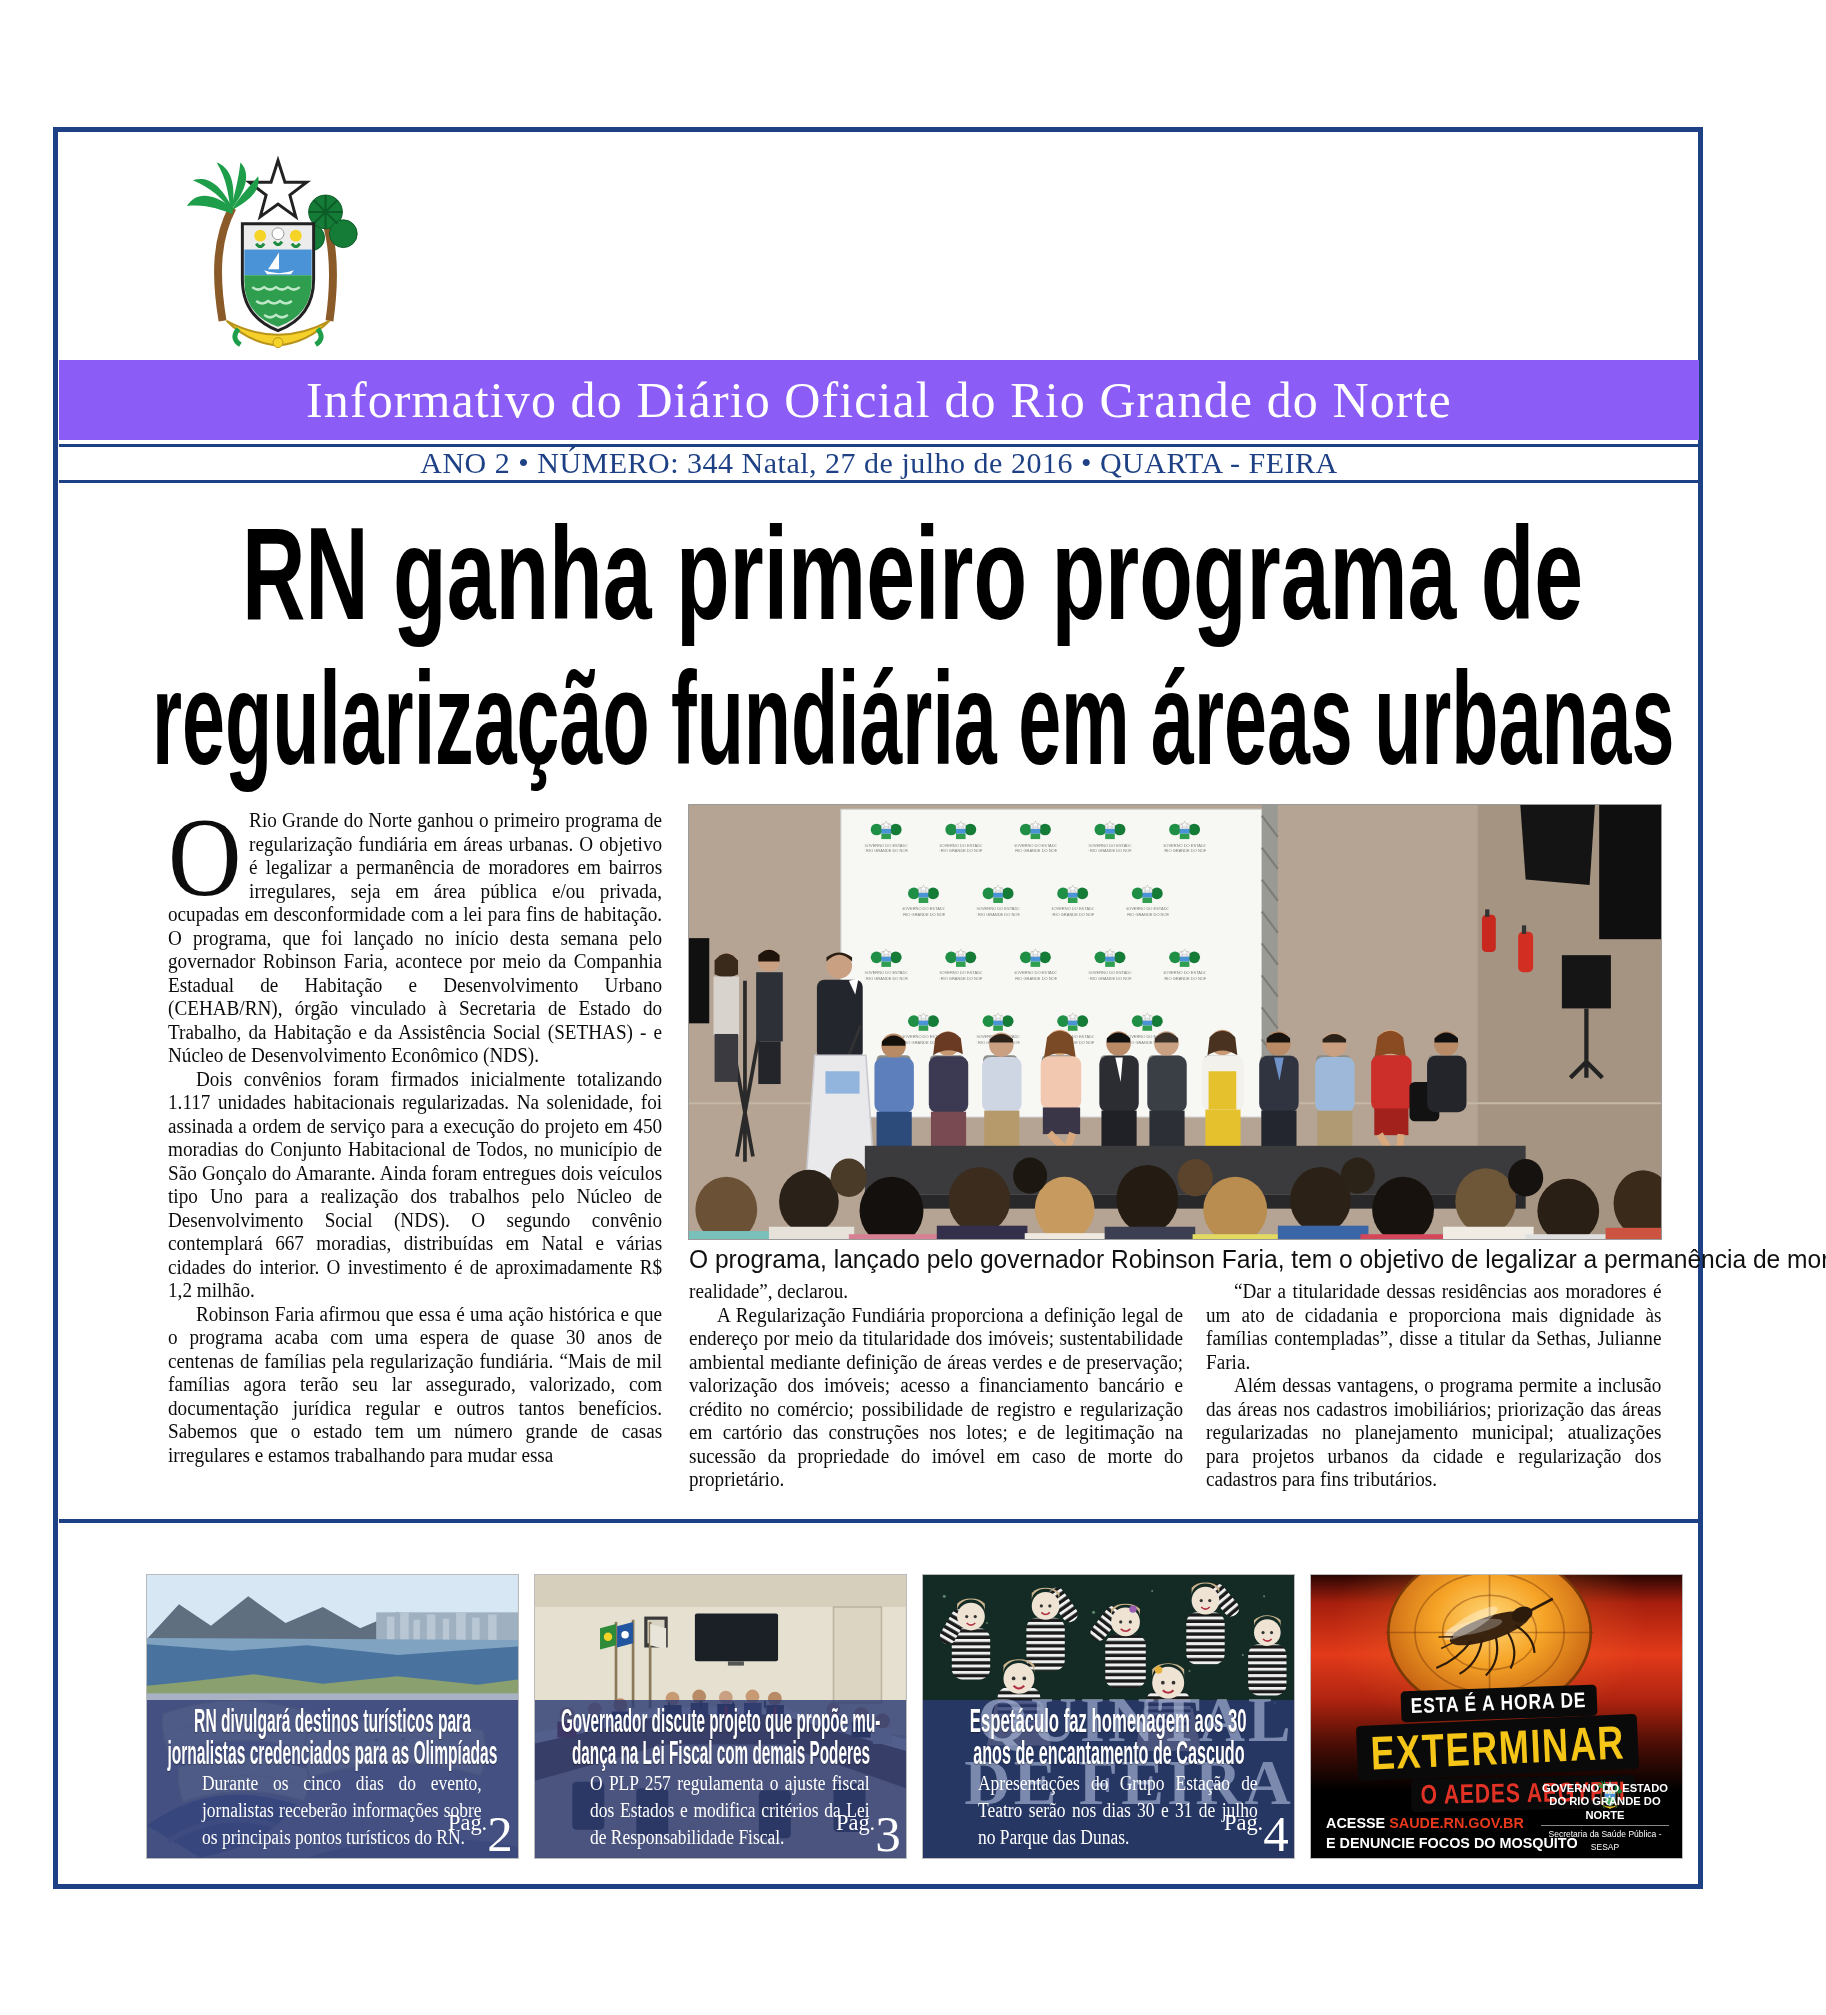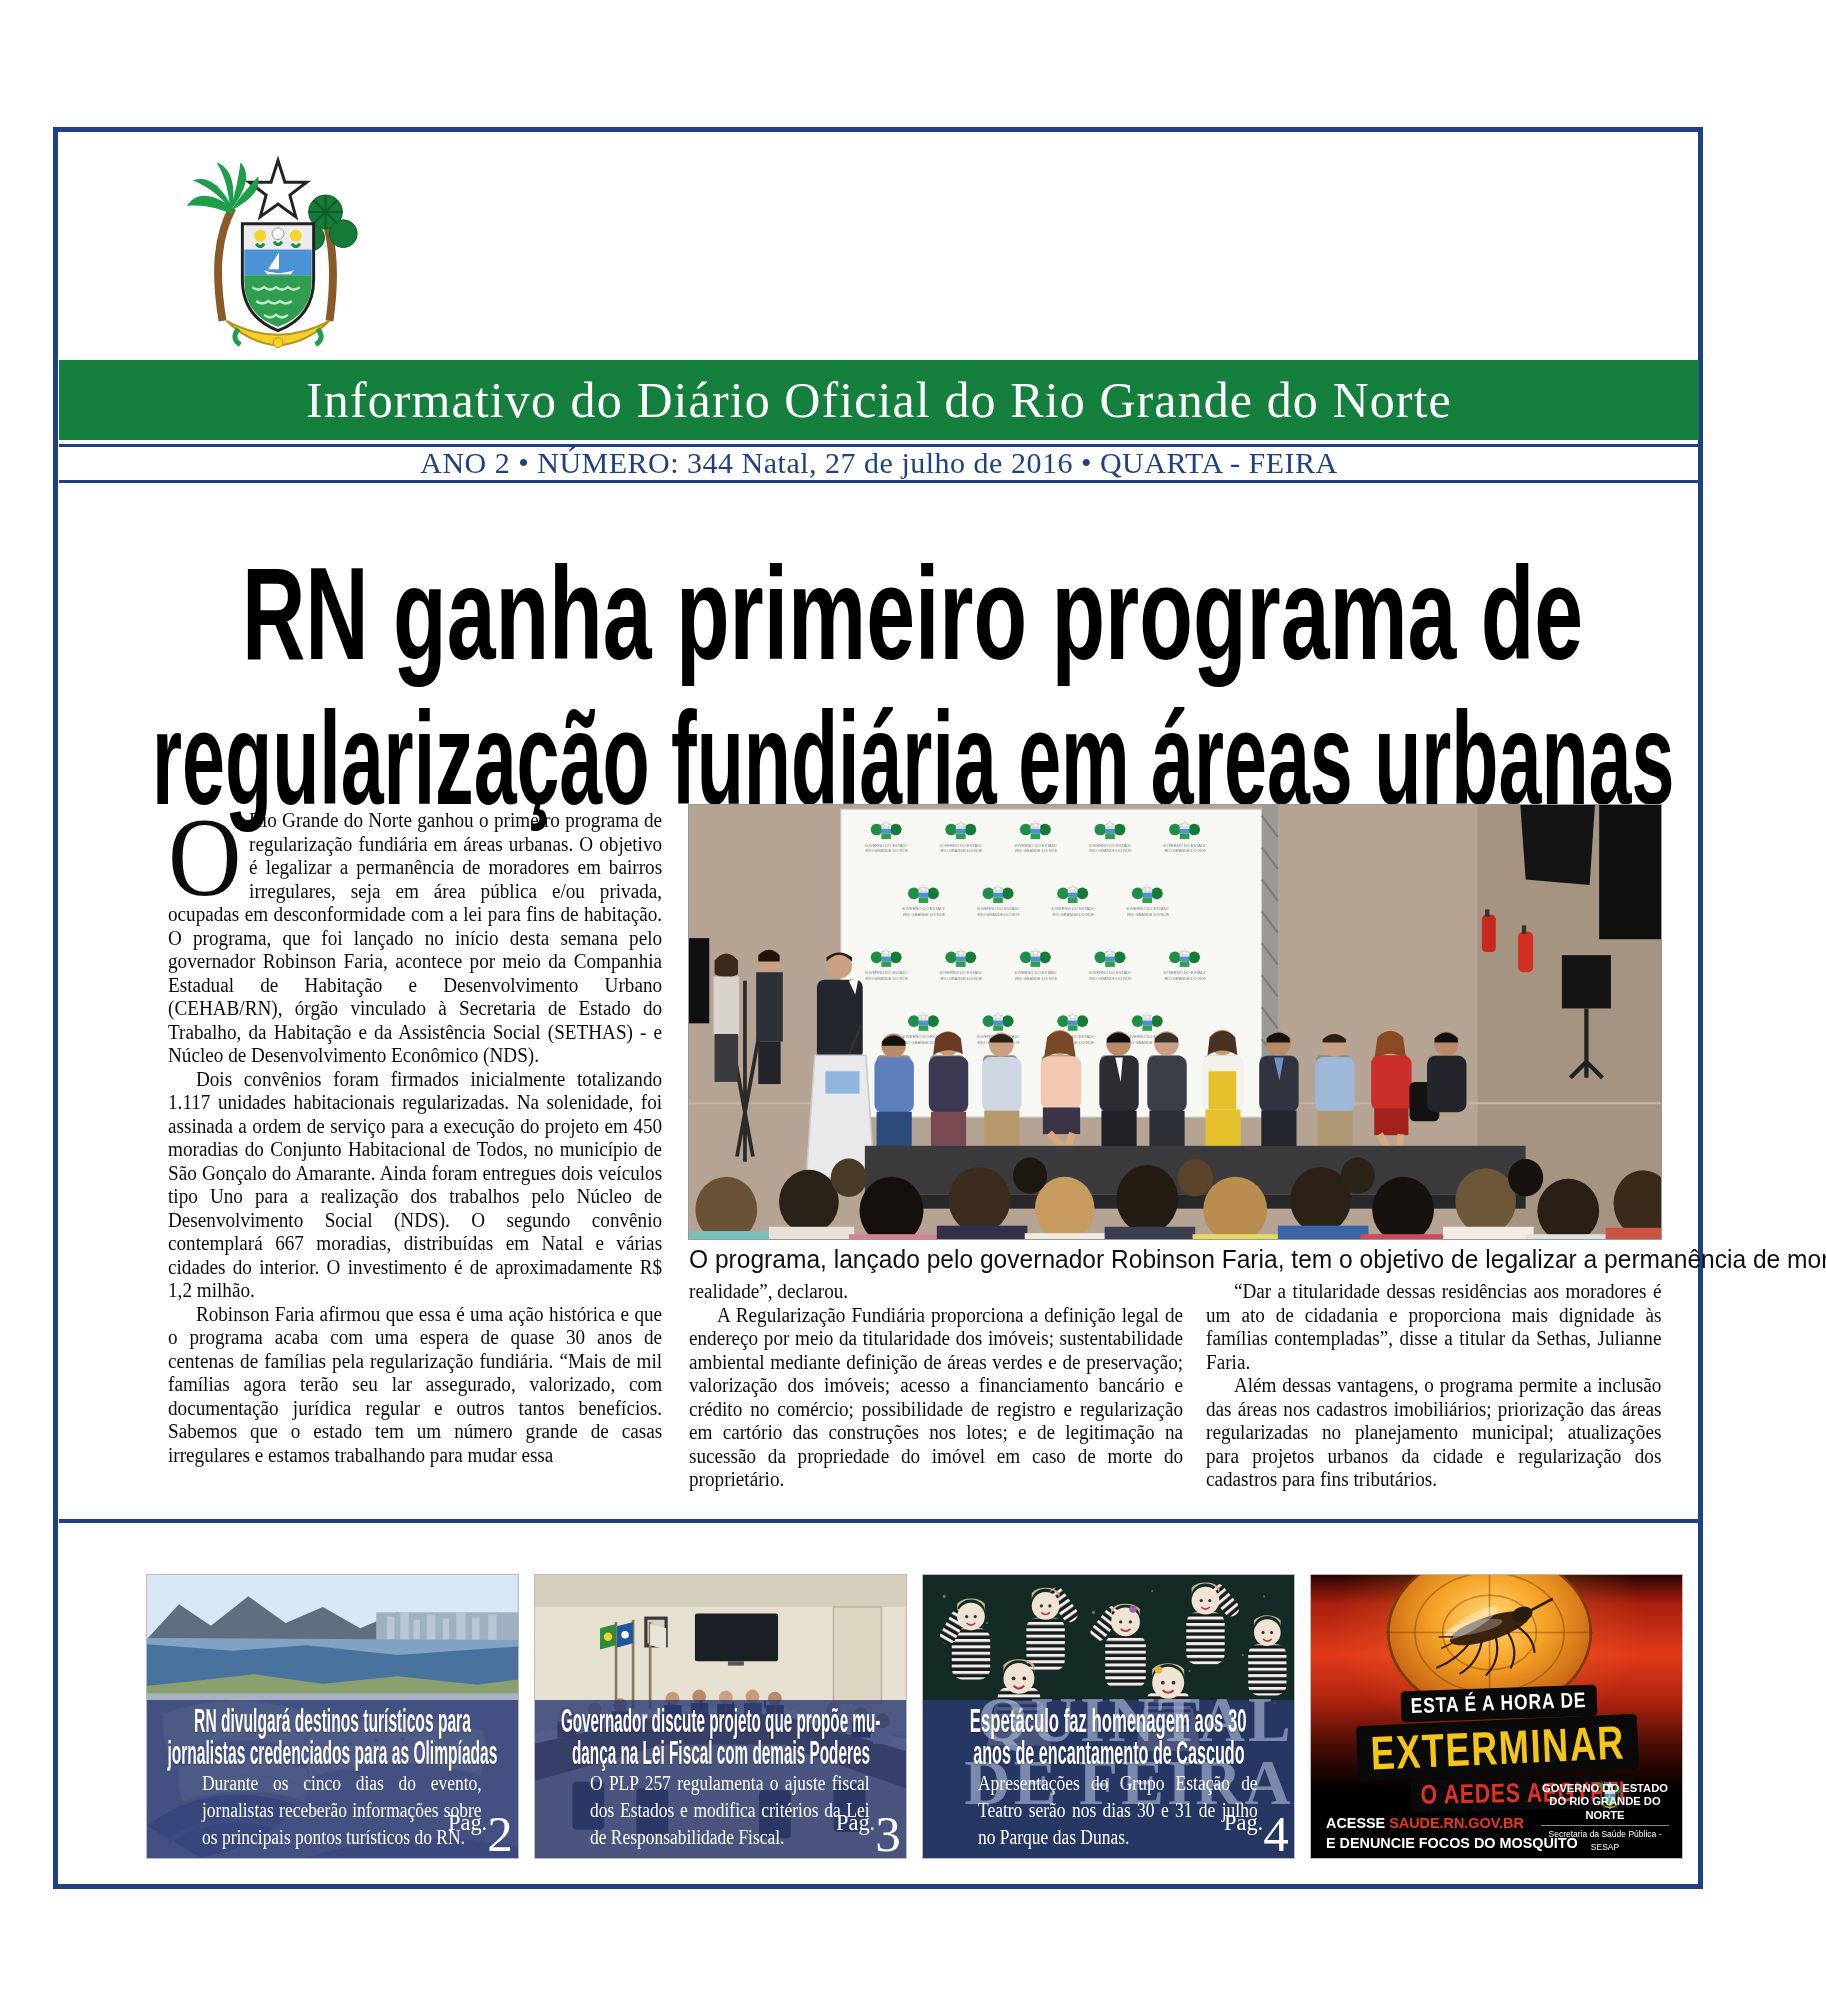--- a/index.html
+++ b/index.html
@@ -6,27 +6,27 @@
   #page{position:relative;width:1826px;height:2015px;background:#fff;overflow:hidden;
         font-family:"Liberation Serif",serif;color:#111;}
   .abs{position:absolute;}
   
   #frame{left:53px;top:127px;width:1650px;height:1762px;border:5.3px solid #1e4186;box-sizing:border-box;background:#fff;}
   
   #crest-box{left:179px;top:152px;width:198px;height:203px;}
   #mast-title{left:387px;top:129px;width:1304px;height:240px;display:flex;align-items:center;justify-content:center;}
   #mast-title .t{white-space:nowrap;display:inline-block;color:#20407f;font-weight:400;font-size:267px;line-height:1;}
   #mast-title .small{font-size:0.745em;text-transform:uppercase;letter-spacing:1.1px;}
-  #band{left:59px;top:360px;width:1640px;height:80px;background:#15803d;display:flex;align-items:center;justify-content:center;}
+  #band{left:59px;top:360px;width:1640px;height:80px;background:#8b5cf6;display:flex;align-items:center;justify-content:center;}
   #band .t{color:#fff;font-size:50px;letter-spacing:1.1px;white-space:nowrap;}
   .rule{left:59px;width:1640px;height:3.2px;background:#1e4186;}
   #dateline{left:59px;top:447px;width:1640px;height:32px;display:flex;align-items:center;justify-content:center;}
   #dateline .t{color:#1e4186;font-weight:400;font-size:30px;white-space:nowrap;letter-spacing:0.5px;}
   
-  .hl{left:85px;width:1656px;height:145px;display:flex;justify-content:center;align-items:center;margin-top:40px;}
+  .hl{left:85px;width:1656px;height:145px;display:flex;justify-content:center;align-items:center;}
   .hl .t{font-family:"Liberation Sans",sans-serif;font-weight:700;color:#000;font-size:132px;line-height:1;white-space:nowrap;display:inline-block;}
   
   .col{font-size:21.3px;line-height:23.5px;text-align:justify;color:#0c0c0c;}
   .cx90{transform:scaleX(0.9);transform-origin:left top;}
   .col p{margin:0;}
   .indent{text-indent:31px;}
   .dropcap{float:left;font-size:113px;line-height:80px;padding:7.5px 8.5px 0 0;font-family:"Liberation Serif",serif;}
   
   #photo{left:689px;top:805px;width:972px;height:434px;background:#b5a494;outline:0.5px solid #9a9a9a;}
   #caption{left:689px;top:1245px;width:1013px;font-family:"Liberation Sans",sans-serif;

